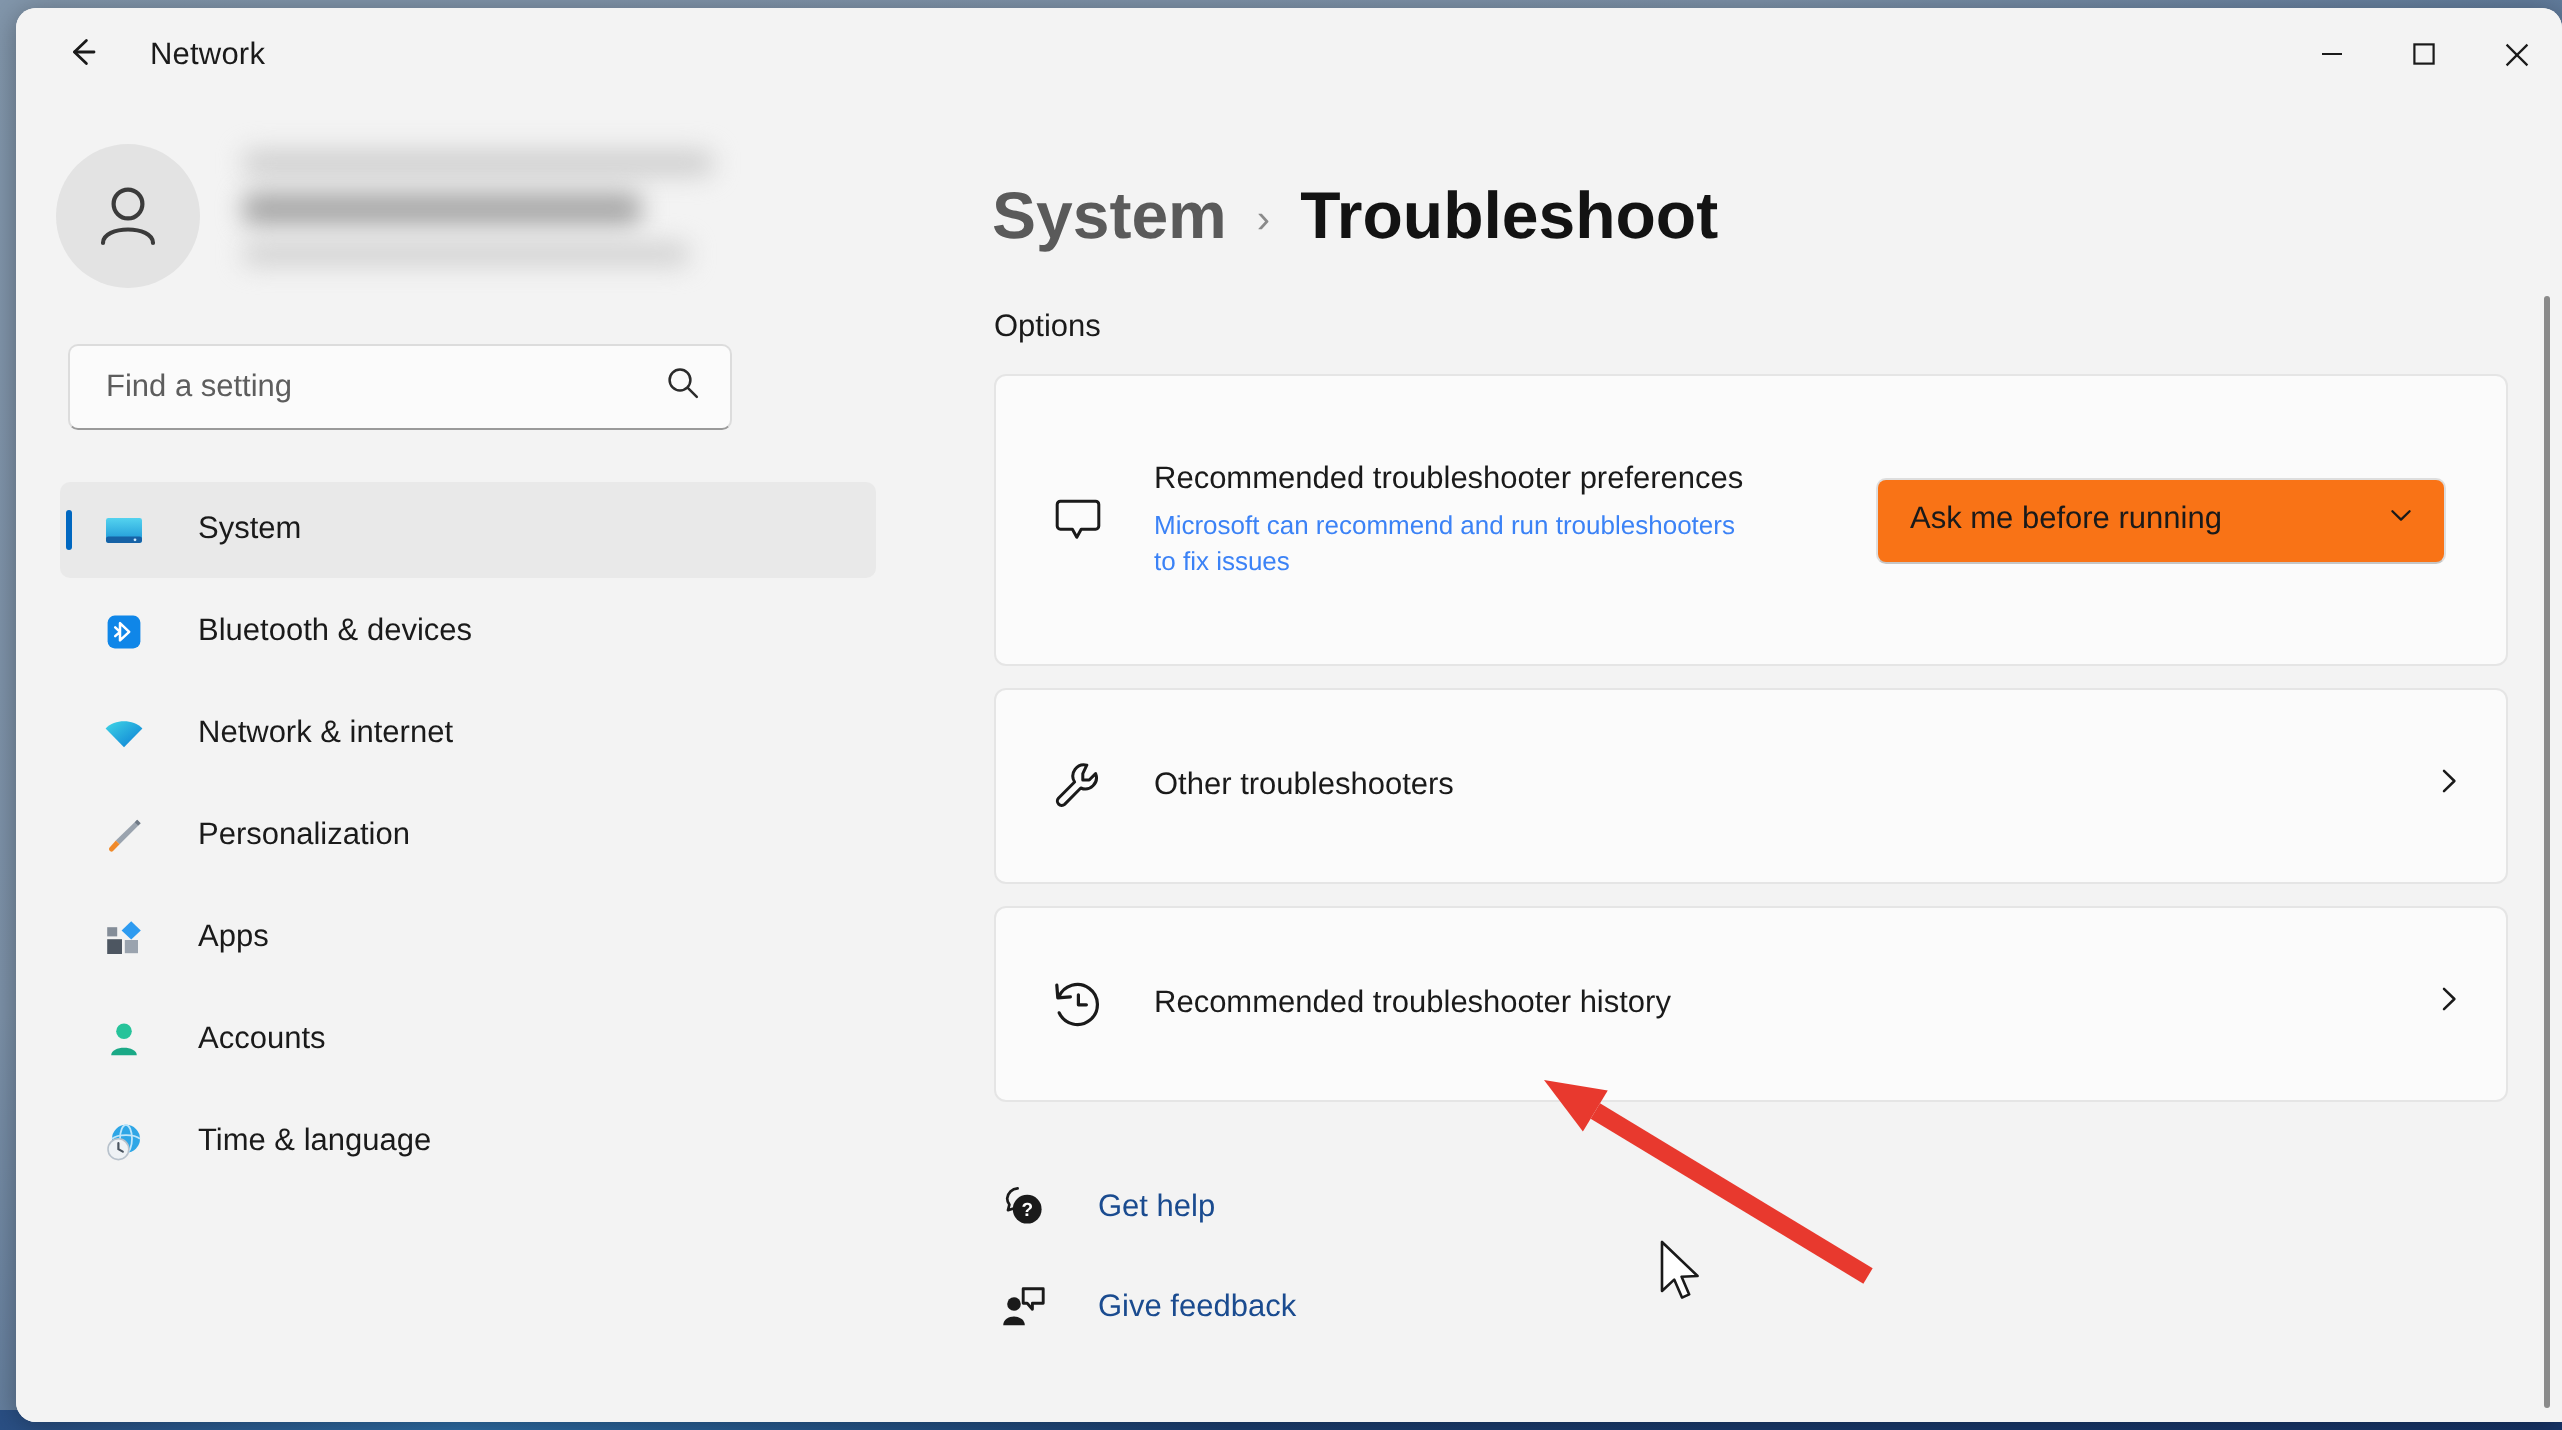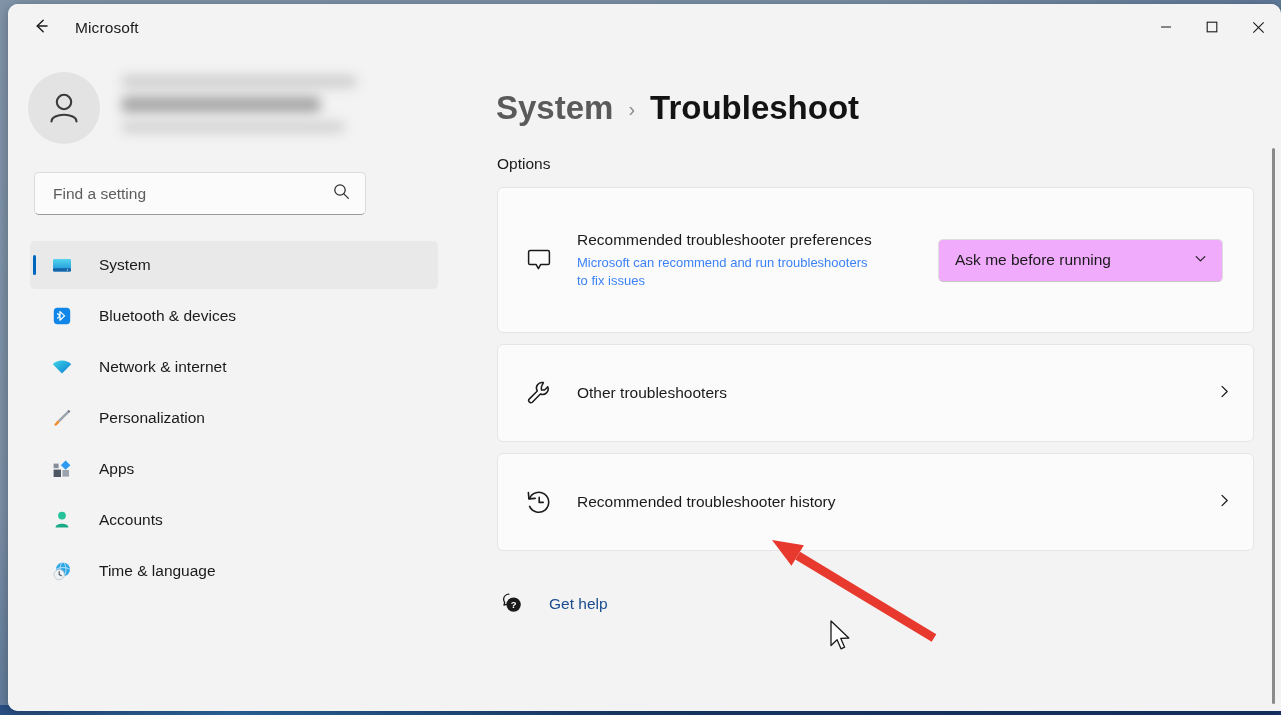--- a/index.html
+++ b/index.html
@@ -250,21 +250,21 @@
     flex: 0 0 auto;
     margin-right: 4px;
     color: #1a1a1a;
   }
 
   .dropdown {
     flex: 0 0 auto;
     width: 285px;
     height: 43px;
     box-sizing: border-box;
-    background: #f0abfc;
+    background: #f97316;
     border: 1px solid #dedede;
     border-bottom-color: #c6c6c6;
     border-radius: 5px;
     display: flex;
     align-items: center;
     justify-content: space-between;
     padding: 0 14px 0 16px;
     cursor: pointer;
     margin-right: 14px;
   }
@@ -331,21 +331,21 @@
 
   <div class="titlebar">
     <div class="back-button">
       <span>
         <svg width="22" height="22" viewBox="0 0 22 22">
           <path d="M13.2 5.2 L7.2 11 L13.2 16.8" fill="none" stroke="#1a1a1a" stroke-width="1.4" stroke-linecap="round" stroke-linejoin="round"></path>
           <line x1="7.4" y1="11" x2="17" y2="11" stroke="#1a1a1a" stroke-width="1.4" stroke-linecap="round"></line>
         </svg>
       </span>
     </div>
-    <div class="win-title">Microsoft</div>
+    <div class="win-title">Network</div>
 
     <div class="caption-buttons">
       <div class="cap-btn">
         <svg width="12" height="12" viewBox="0 0 12 12">
           <line x1="1" y1="6" x2="11" y2="6" stroke="#1a1a1a" stroke-width="1.1"></line>
         </svg>
       </div>
       <div class="cap-btn">
         <svg width="12" height="12" viewBox="0 0 12 12">
           <rect x="1.2" y="1.2" width="9.6" height="9.6" fill="none" stroke="#1a1a1a" stroke-width="1.1"></rect>
@@ -551,20 +551,30 @@
       <div class="link-row">
         <span class="link-icon">
           <svg width="26" height="26" viewBox="0 0 26 26">
             <path d="M9.8 3.2 a5.4 5.4 0 0 0 -5.2 5 a5 5 0 0 0 1.1 3.1 L5 14.1 L8.2 13.1" fill="none" stroke="#1a1a1a" stroke-width="1.35" stroke-linecap="round" stroke-linejoin="round"></path>
             <circle cx="14.6" cy="13.6" r="7.2" fill="#1a1a1a"></circle>
             <text x="14.6" y="17.2" font-family="Liberation Sans, sans-serif" font-size="9.5" font-weight="bold" fill="#ffffff" text-anchor="middle">?</text>
           </svg>
         </span>
         <span class="link-text">Get help</span>
       </div>
+      <div class="link-row">
+        <span class="link-icon">
+          <svg width="26" height="26" viewBox="0 0 26 26">
+            <circle cx="8" cy="11" r="3.4" fill="#1a1a1a"></circle>
+            <path d="M2.6 21.6 C2.6 15.8 13.4 15.8 13.4 21.6 Z" fill="#1a1a1a"></path>
+            <path d="M12.6 3.4 H22.6 V10.6 H17.2 L17.2 13.6 L14.6 10.6 H12.6 Z" fill="none" stroke="#1a1a1a" stroke-width="1.45" stroke-linejoin="round"></path>
+          </svg>
+        </span>
+        <span class="link-text">Give feedback</span>
+      </div>
     </div>
 
     <div class="scrollbar-track">
       <div class="scrollbar-thumb"></div>
     </div>
 
   </div>
 </div>
 
 <svg id="annotations" width="1281" height="715" viewBox="0 0 1281 715">

